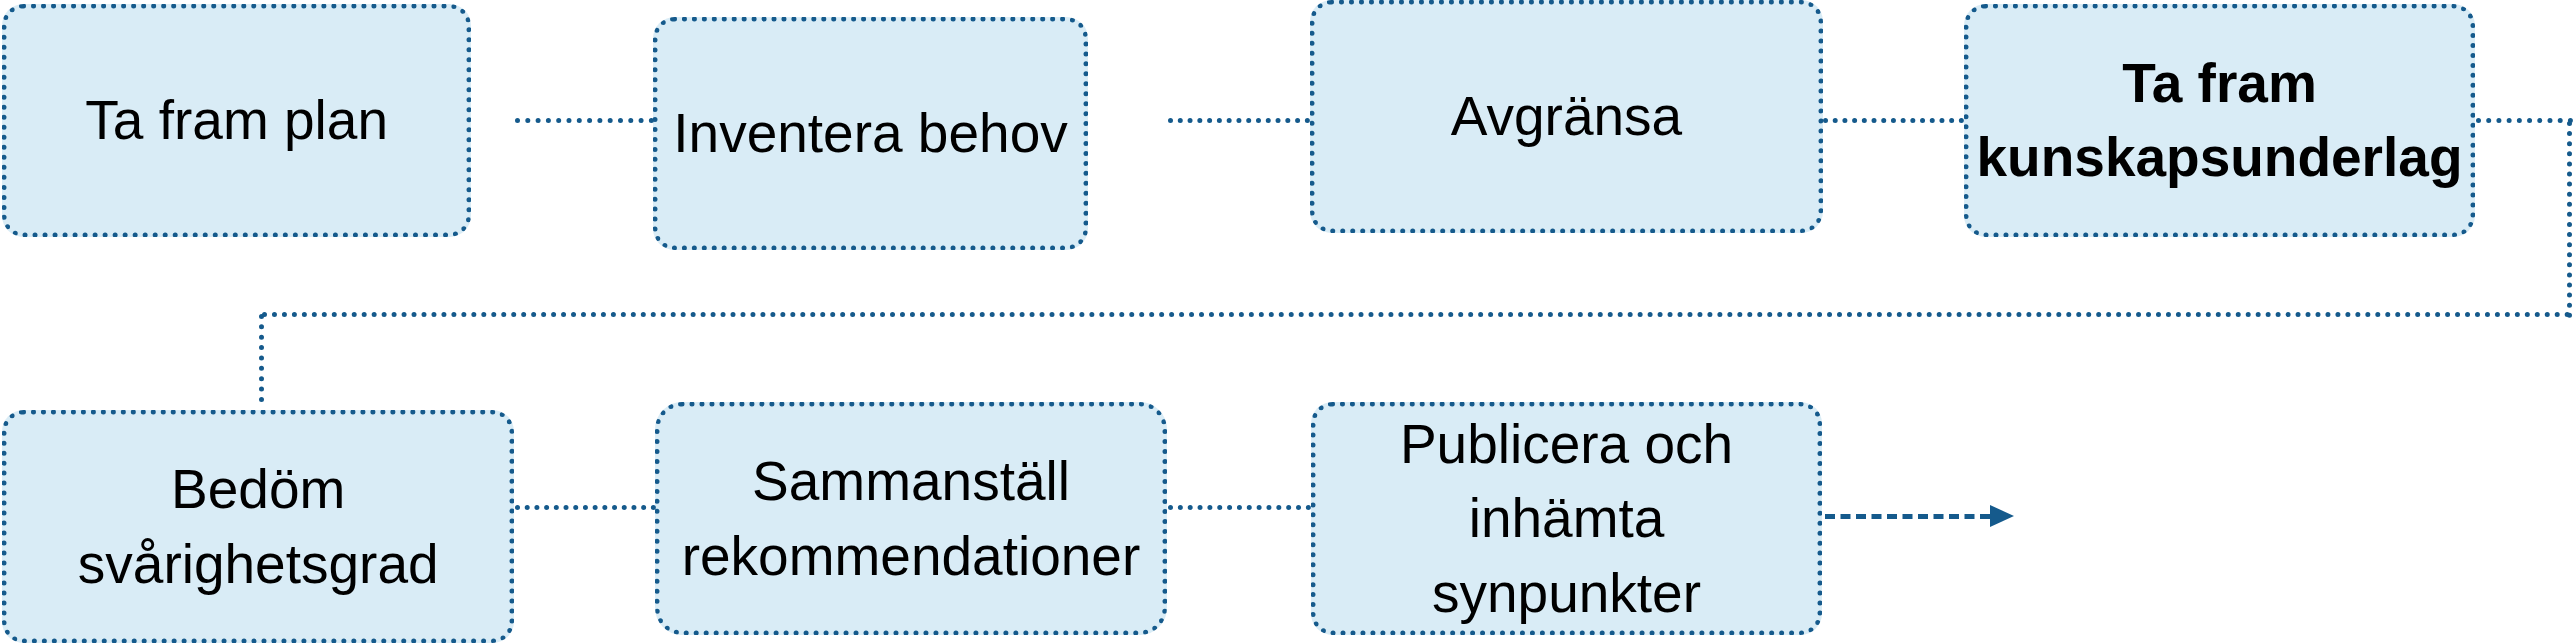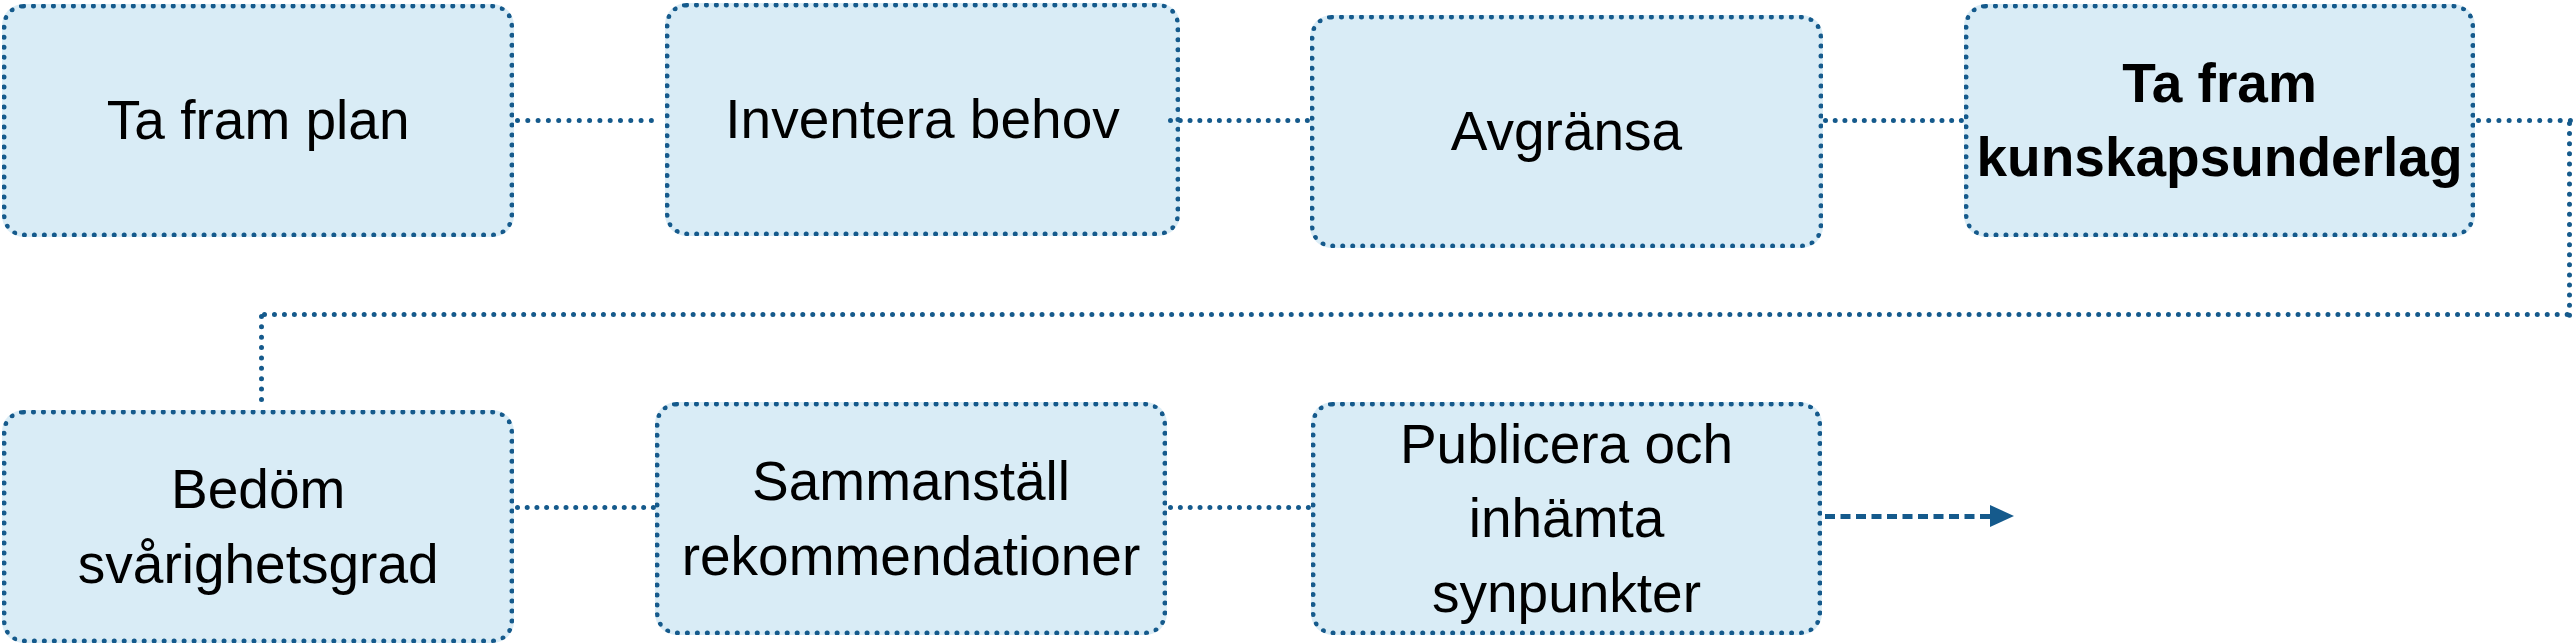--- a/index.html
+++ b/index.html
@@ -55,43 +55,43 @@
     border-left: 24.4px solid var(--line);
     border-top: 11.5px solid transparent;
     border-bottom: 11.5px solid transparent;
   }
 </style>
 </head>
 <body>
 
 <div class="stage">
 
-  <div class="box" style="left:2.2px; top:3.6px; width:512px;">
+  <div class="box" style="left:2.2px; top:3.6px; width:469px;">
     <span class="box-label">Ta fram plan</span>
   </div>
 
-  <div class="box" style="left:653px; top:3px; width:515px;margin-left:12px;">
+  <div class="box" style="left:653px; top:17px; width:435px;">
     <span class="box-label">Inventera behov</span>
   </div>
 
-  <div class="box" style="left:1310px; top:15px; width:513px;">
+  <div class="box" style="left:1310px; top:0; width:513px;">
     <span class="box-label">Avgränsa</span>
   </div>
 
   <div class="box" style="left:1964px; top:3.6px; width:511px;font-weight:bold;">
     <span class="box-label">Ta fram
 kunskapsunderlag</span>
   </div>
 
   <div class="box" style="left:2.2px; top:402px; width:512px;margin-top:8px;">
     <span class="box-label">Bedöm
 svårighetsgrad</span>
   </div>
 
-  <div class="box" style="left:655px; top:402px; width:512px;">
+  <div class="box" style="left:655px; top:402px; width:512px;border-radius:27px;">
     <span class="box-label">Sammanställ
 rekommendationer</span>
   </div>
 
   <div class="box" style="left:1311px; top:402px; width:511px;">
     <span class="box-label">Publicera och
 inhämta
 synpunkter</span>
   </div>
 

